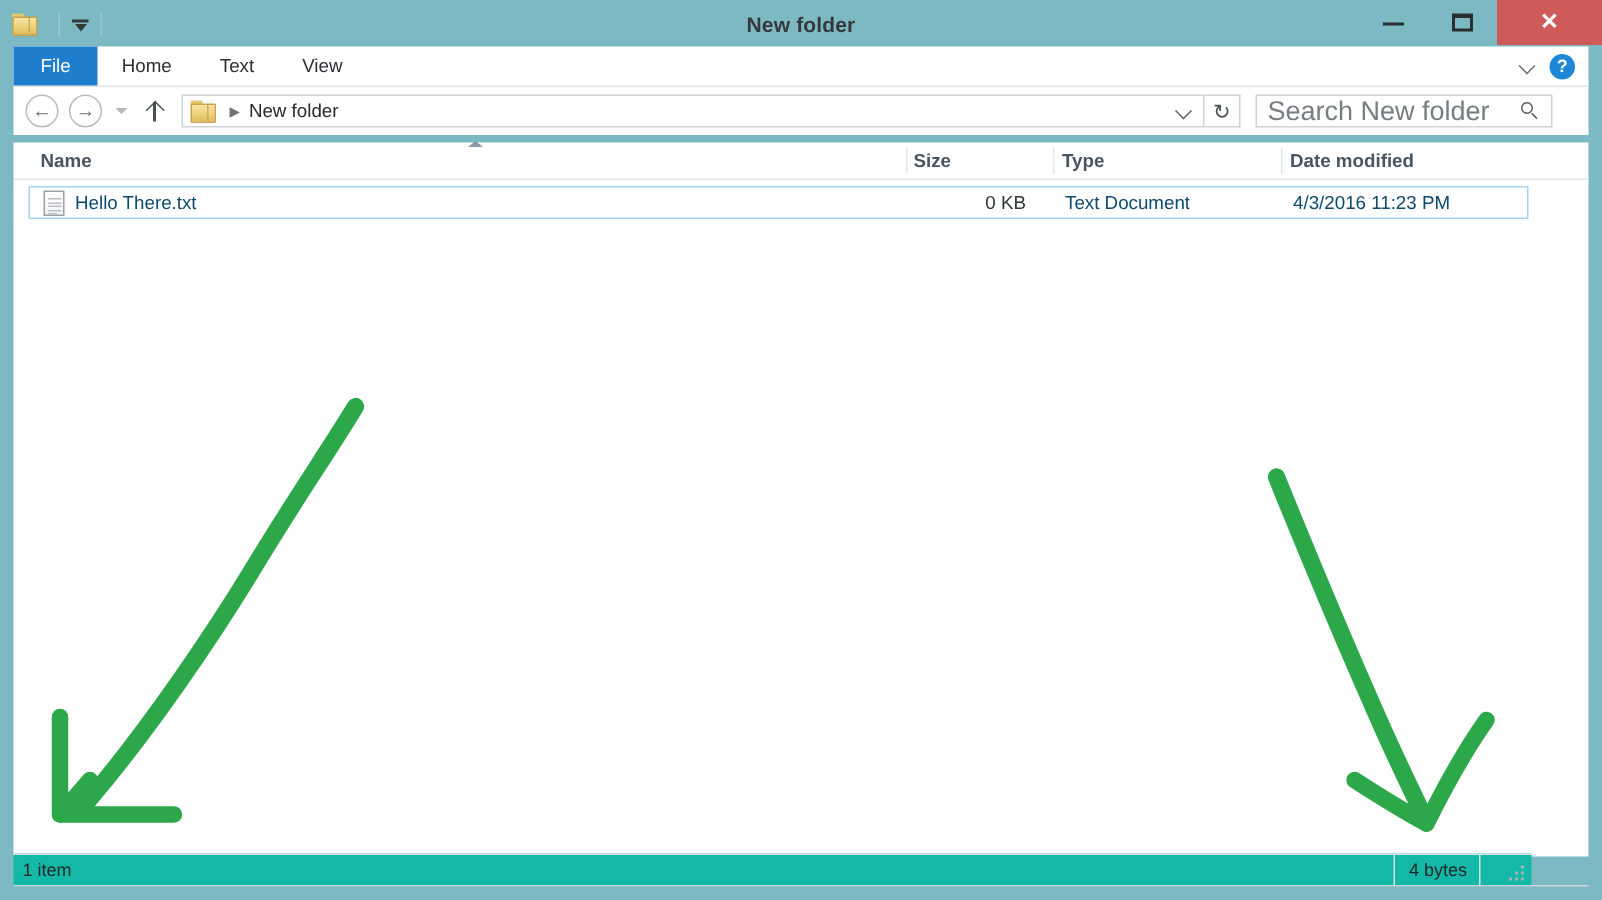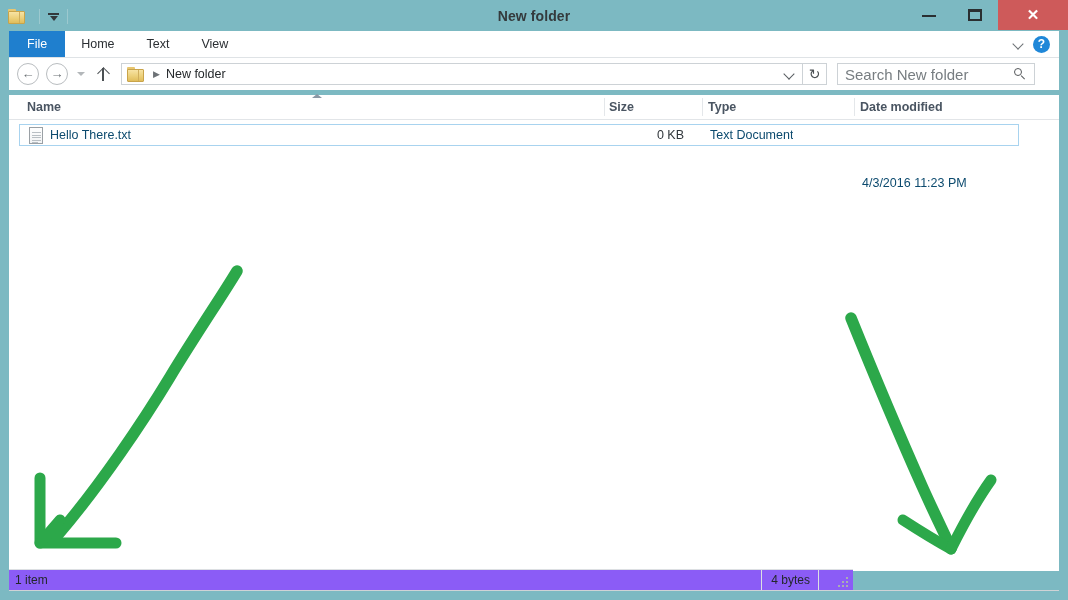--- a/index.html
+++ b/index.html
@@ -307,21 +307,21 @@
     width: 198px;
     height: 22px;
     border: 1px solid #cdd2d6;
     background: #ffffff;
     box-sizing: border-box;
     display: flex;
     align-items: center;
     position: relative;
   }
   #search-placeholder {
-    font-size: 15px;
+    font-size: 18px;
     color: #777d81;
     margin-left: 7px;
   }
   .mag-icon {
     position: absolute;
     right: 7px; top: 4px;
     width: 13px; height: 13px;
   }
   .mag-icon .ring {
     position: absolute;
@@ -418,38 +418,38 @@
     height: 20px;
     line-height: 20px;
     font-size: 12.5px;
     color: #0c4a6e;
     white-space: nowrap;
     overflow: hidden;
   }
   #cell-name { left: 30px; }
   #cell-size { left: 560px; width: 104px; text-align: right; color: #30363b; }
   #cell-type { left: 690px; }
-  #cell-date { left: 842px; margin-top: 48px; }
+  #cell-date { left: 842px; }
 
   
   #annotations {
     position: absolute;
     left: 0; top: 0;
     width: 1068px;
     height: 600px;
     pointer-events: none;
   }
 
   
   #statusbar {
     position: absolute;
     left: 9px; top: 569px;
-    width: 844px;
+    width: 1012px;
     height: 22px;
-    background: #8b5cf6;
+    background: #14b8a6;
     border-top: 1px solid #dcdfe2;
     box-sizing: border-box;
   }
   #status-left {
     position: absolute;
     left: 6px; top: 0;
     height: 21px;
     line-height: 21px;
     font-size: 12px;
     color: #23272a;

